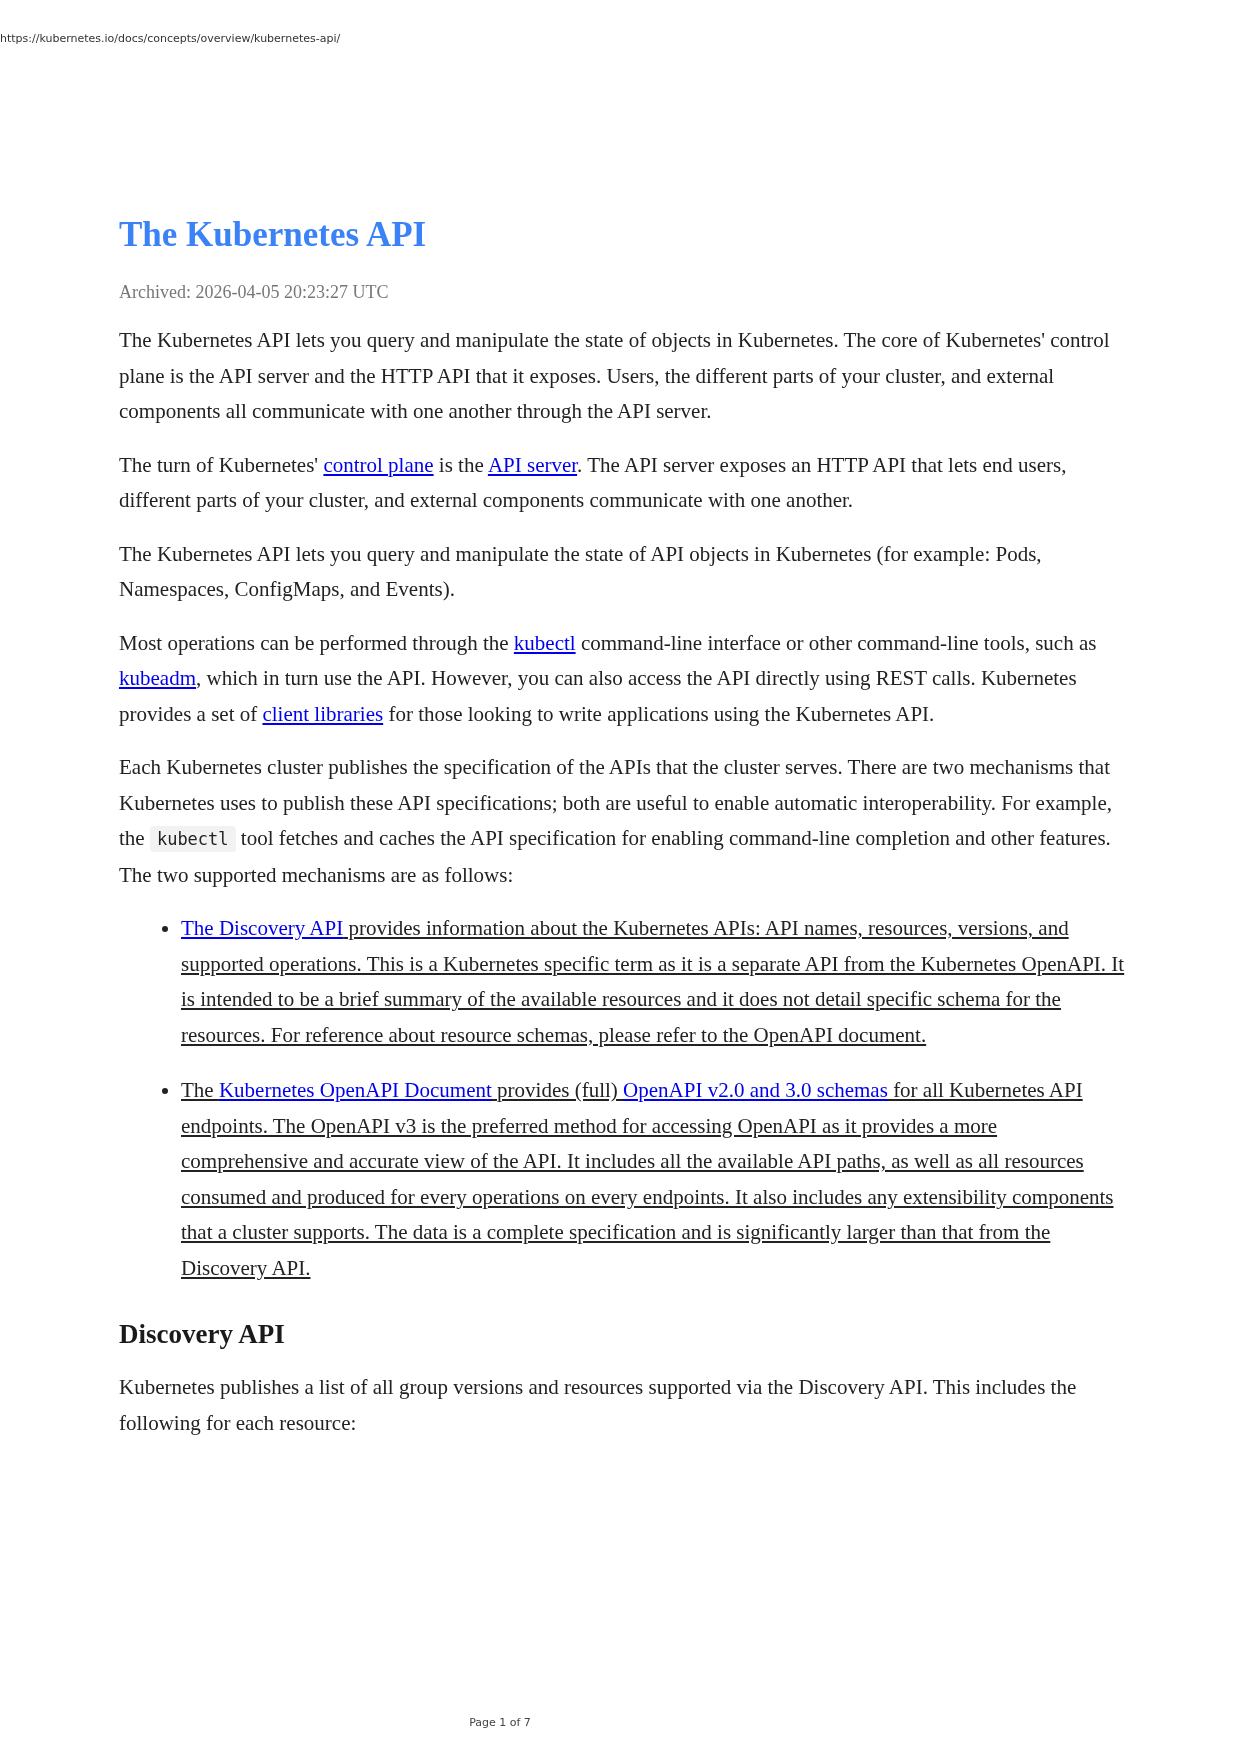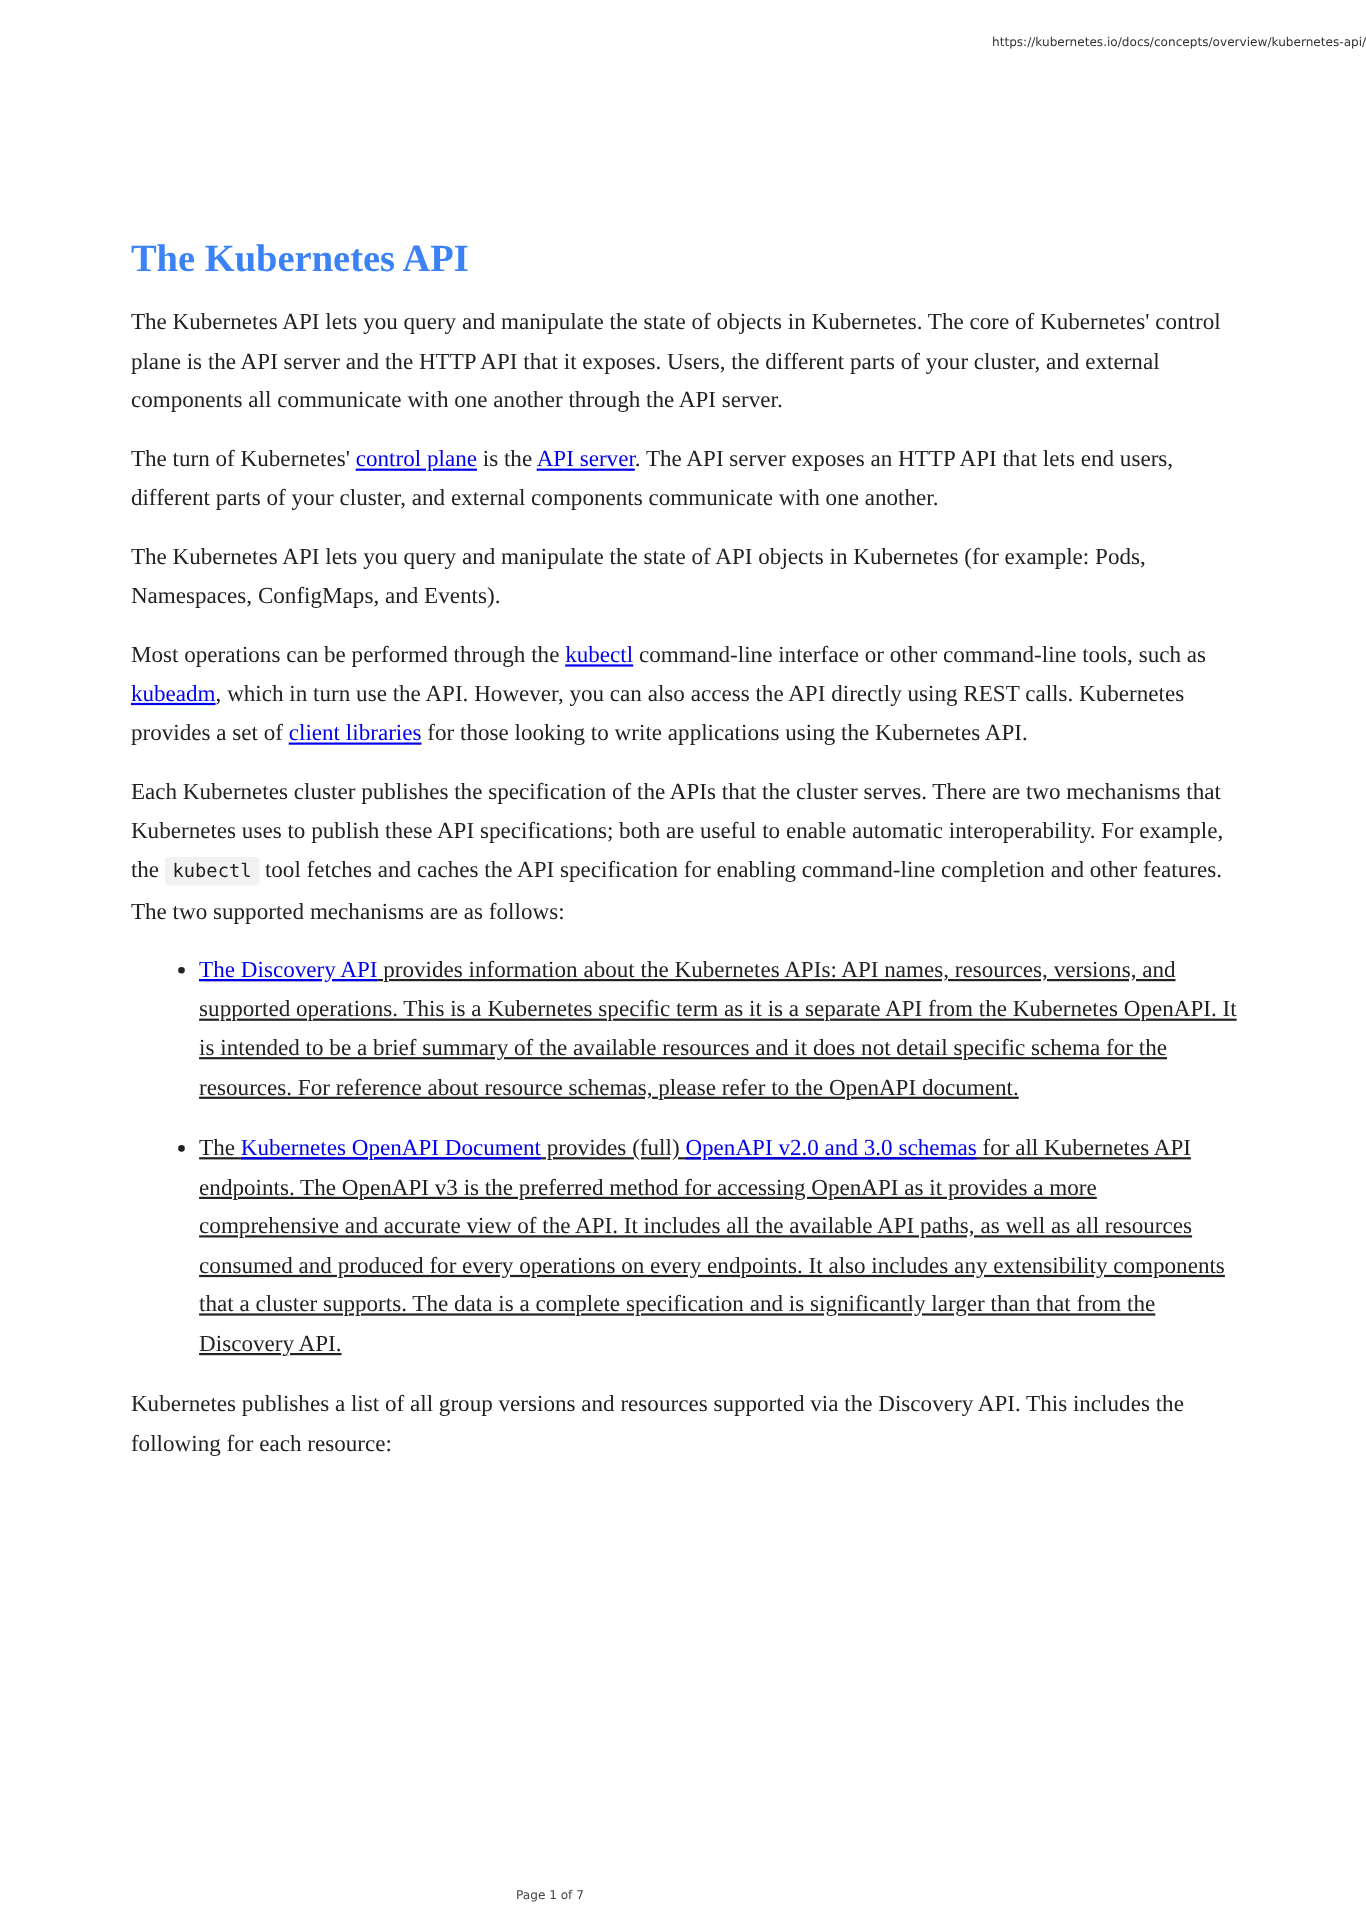--- a/index.html
+++ b/index.html
@@ -1,21 +1,21 @@
 <!DOCTYPE html>
 <html><head>
   <meta charset="utf-8">
   <style>
     html, body { margin: 0; padding: 0; background: #ffffff; }
     body {
       width: 1242px; height: 1756px; position: relative; overflow: hidden;
       font-family: "Liberation Serif", "DejaVu Serif", serif; color: #222222;
     }
     .print-url {
-      position: absolute; top: 32px; left: 0; width: 1242px; text-align: right;
+      position: absolute; top: 32px; left: 0; width: 1242px; text-align: left;
       font-family: "DejaVu Sans", "Liberation Sans", sans-serif; font-size: 11px; color: #333;
     }
     .page-num {
       position: absolute; top: 1716px; left: 0; width: 1000px; text-align: center;
       font-family: "DejaVu Sans", "Liberation Sans", sans-serif; font-size: 11px; color: #444;
     }
     .content { position: absolute; left: 119px; top: 213px; width: 1010px; }
     h1 { font-size: 35px; font-weight: bold; margin: 0; line-height: 44px; color: #3b82f6; }
     .archived { font-size: 18px; color: #777777; margin-top: 22px; line-height: 26px; }
     p { font-size: 21px; line-height: 35.5px; margin: 18px 0 0 0; }
@@ -31,33 +31,35 @@
     ul.res { margin: 16px 0 0 0; padding-left: 62px; }
     ul.res li { font-size: 21px; line-height: 35px; }
   </style>
 </head>
 <body>
 
 <div class="print-url">https://kubernetes.io/docs/concepts/overview/kubernetes-api/</div>
 
 <div class="content">
   <h1>The Kubernetes API</h1>
+  <div class="archived">Archived: 2026-04-05 20:23:27 UTC</div>
 
   <p class="first">The Kubernetes API lets you query and manipulate the state of objects in Kubernetes. The core of Kubernetes' control plane is the API server and the HTTP API that it exposes. Users, the different parts of your cluster, and external components all communicate with one another through the API server.</p>
 
   <p><span>The turn of Kubernetes' </span><a>control plane</a><span> is the </span><a>API server</a><span>. The API server exposes an HTTP API that lets end users, different parts of your cluster, and external components communicate with one another.</span></p>
 
   <p>The Kubernetes API lets you query and manipulate the state of API objects in Kubernetes (for example: Pods, Namespaces, ConfigMaps, and Events).</p>
 
   <p><span>Most operations can be performed through the </span><a>kubectl</a><span> command-line interface or other command-line tools, such as </span><a>kubeadm</a><span>, which in turn use the API. However, you can also access the API directly using REST calls. Kubernetes provides a set of </span><a>client libraries</a><span> for those looking to write applications using the Kubernetes API.</span></p>
 
   <p><span>Each Kubernetes cluster publishes the specification of the APIs that the cluster serves. There are two mechanisms that Kubernetes uses to publish these API specifications; both are useful to enable automatic interoperability. For example, the </span><code>kubectl</code><span> tool fetches and caches the API specification for enabling command-line completion and other features. The two supported mechanisms are as follows:</span></p>
 
   <ul class="mech">
     <li><a>The Discovery API</a><span> provides information about the Kubernetes APIs: API names, resources, versions, and supported operations. This is a Kubernetes specific term as it is a separate API from the Kubernetes OpenAPI. It is intended to be a brief summary of the available resources and it does not detail specific schema for the resources. For reference about resource schemas, please refer to the OpenAPI document.</span></li>
     <li><span>The </span><a>Kubernetes OpenAPI Document</a><span> provides (full) </span><a>OpenAPI v2.0 and 3.0 schemas</a><span> for all Kubernetes API endpoints. The OpenAPI v3 is the preferred method for accessing OpenAPI as it provides a more comprehensive and accurate view of the API. It includes all the available API paths, as well as all resources consumed and produced for every operations on every endpoints. It also includes any extensibility components that a cluster supports. The data is a complete specification and is significantly larger than that from the Discovery API.</span></li>
   </ul>
 
+  <h2>Discovery API</h2>
   <p>Kubernetes publishes a list of all group versions and resources supported via the Discovery API. This includes the following for each resource:</p>
 
 </div>
 
 <div class="page-num">Page 1 of 7</div>
 
 </body></html>

